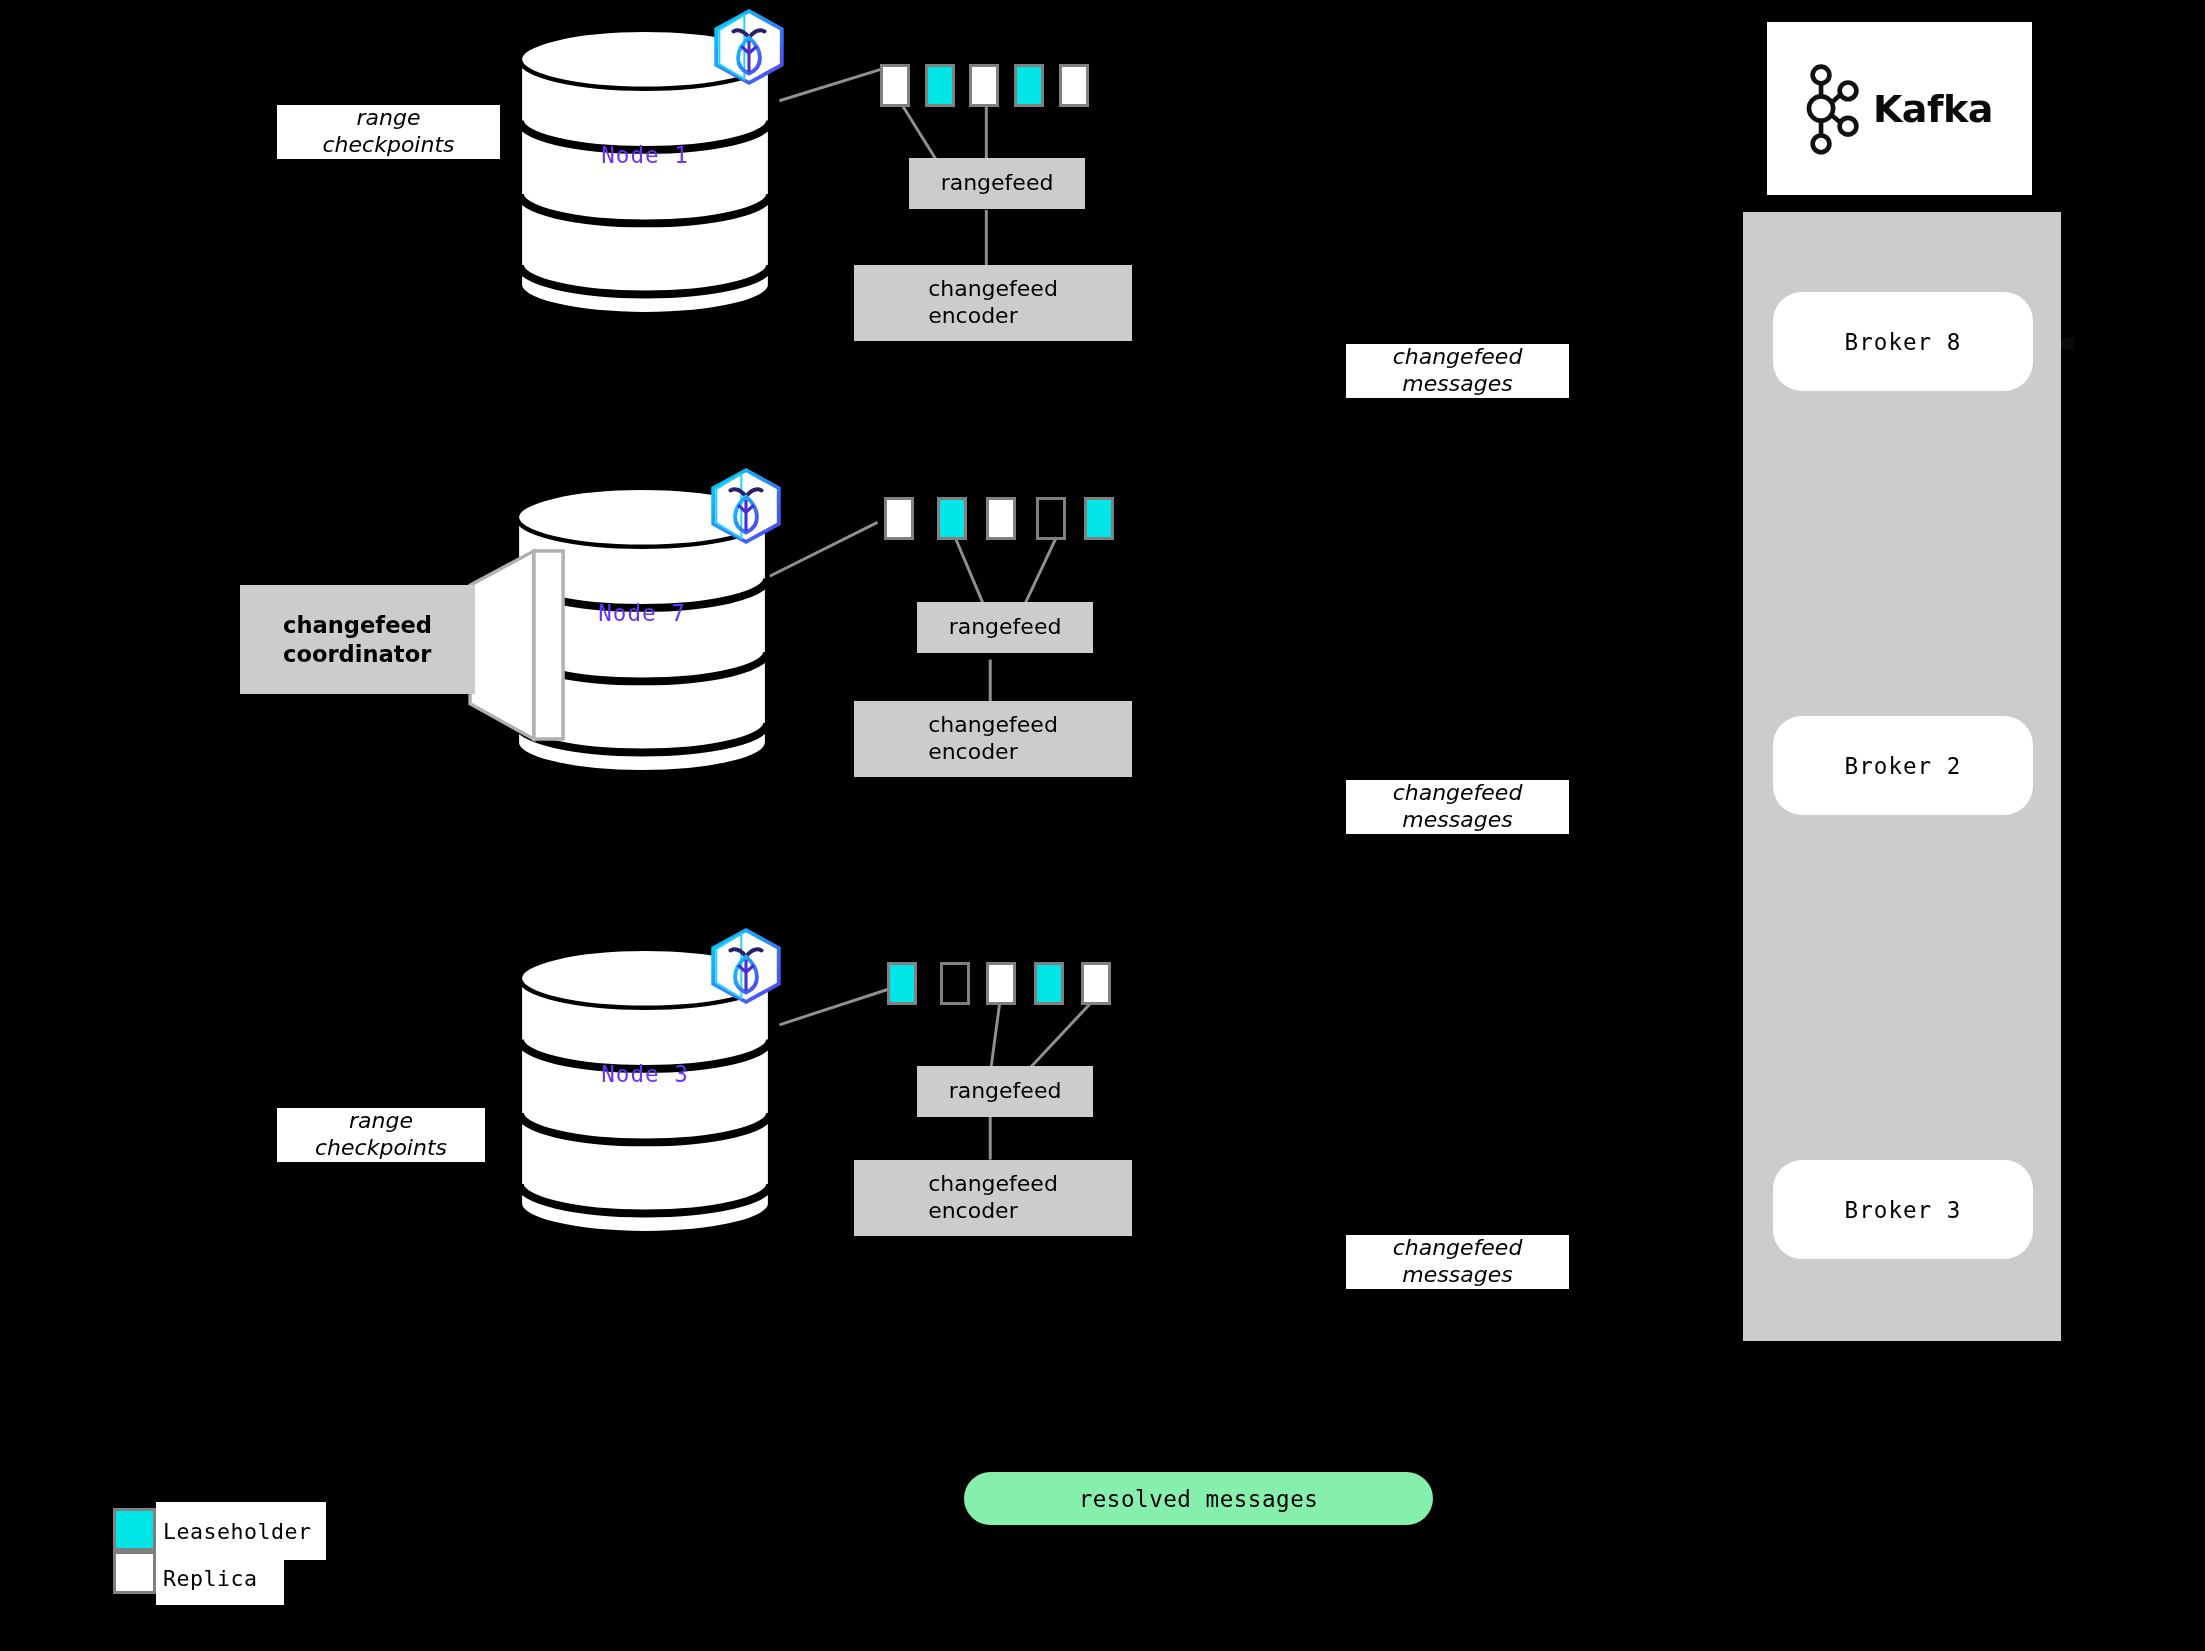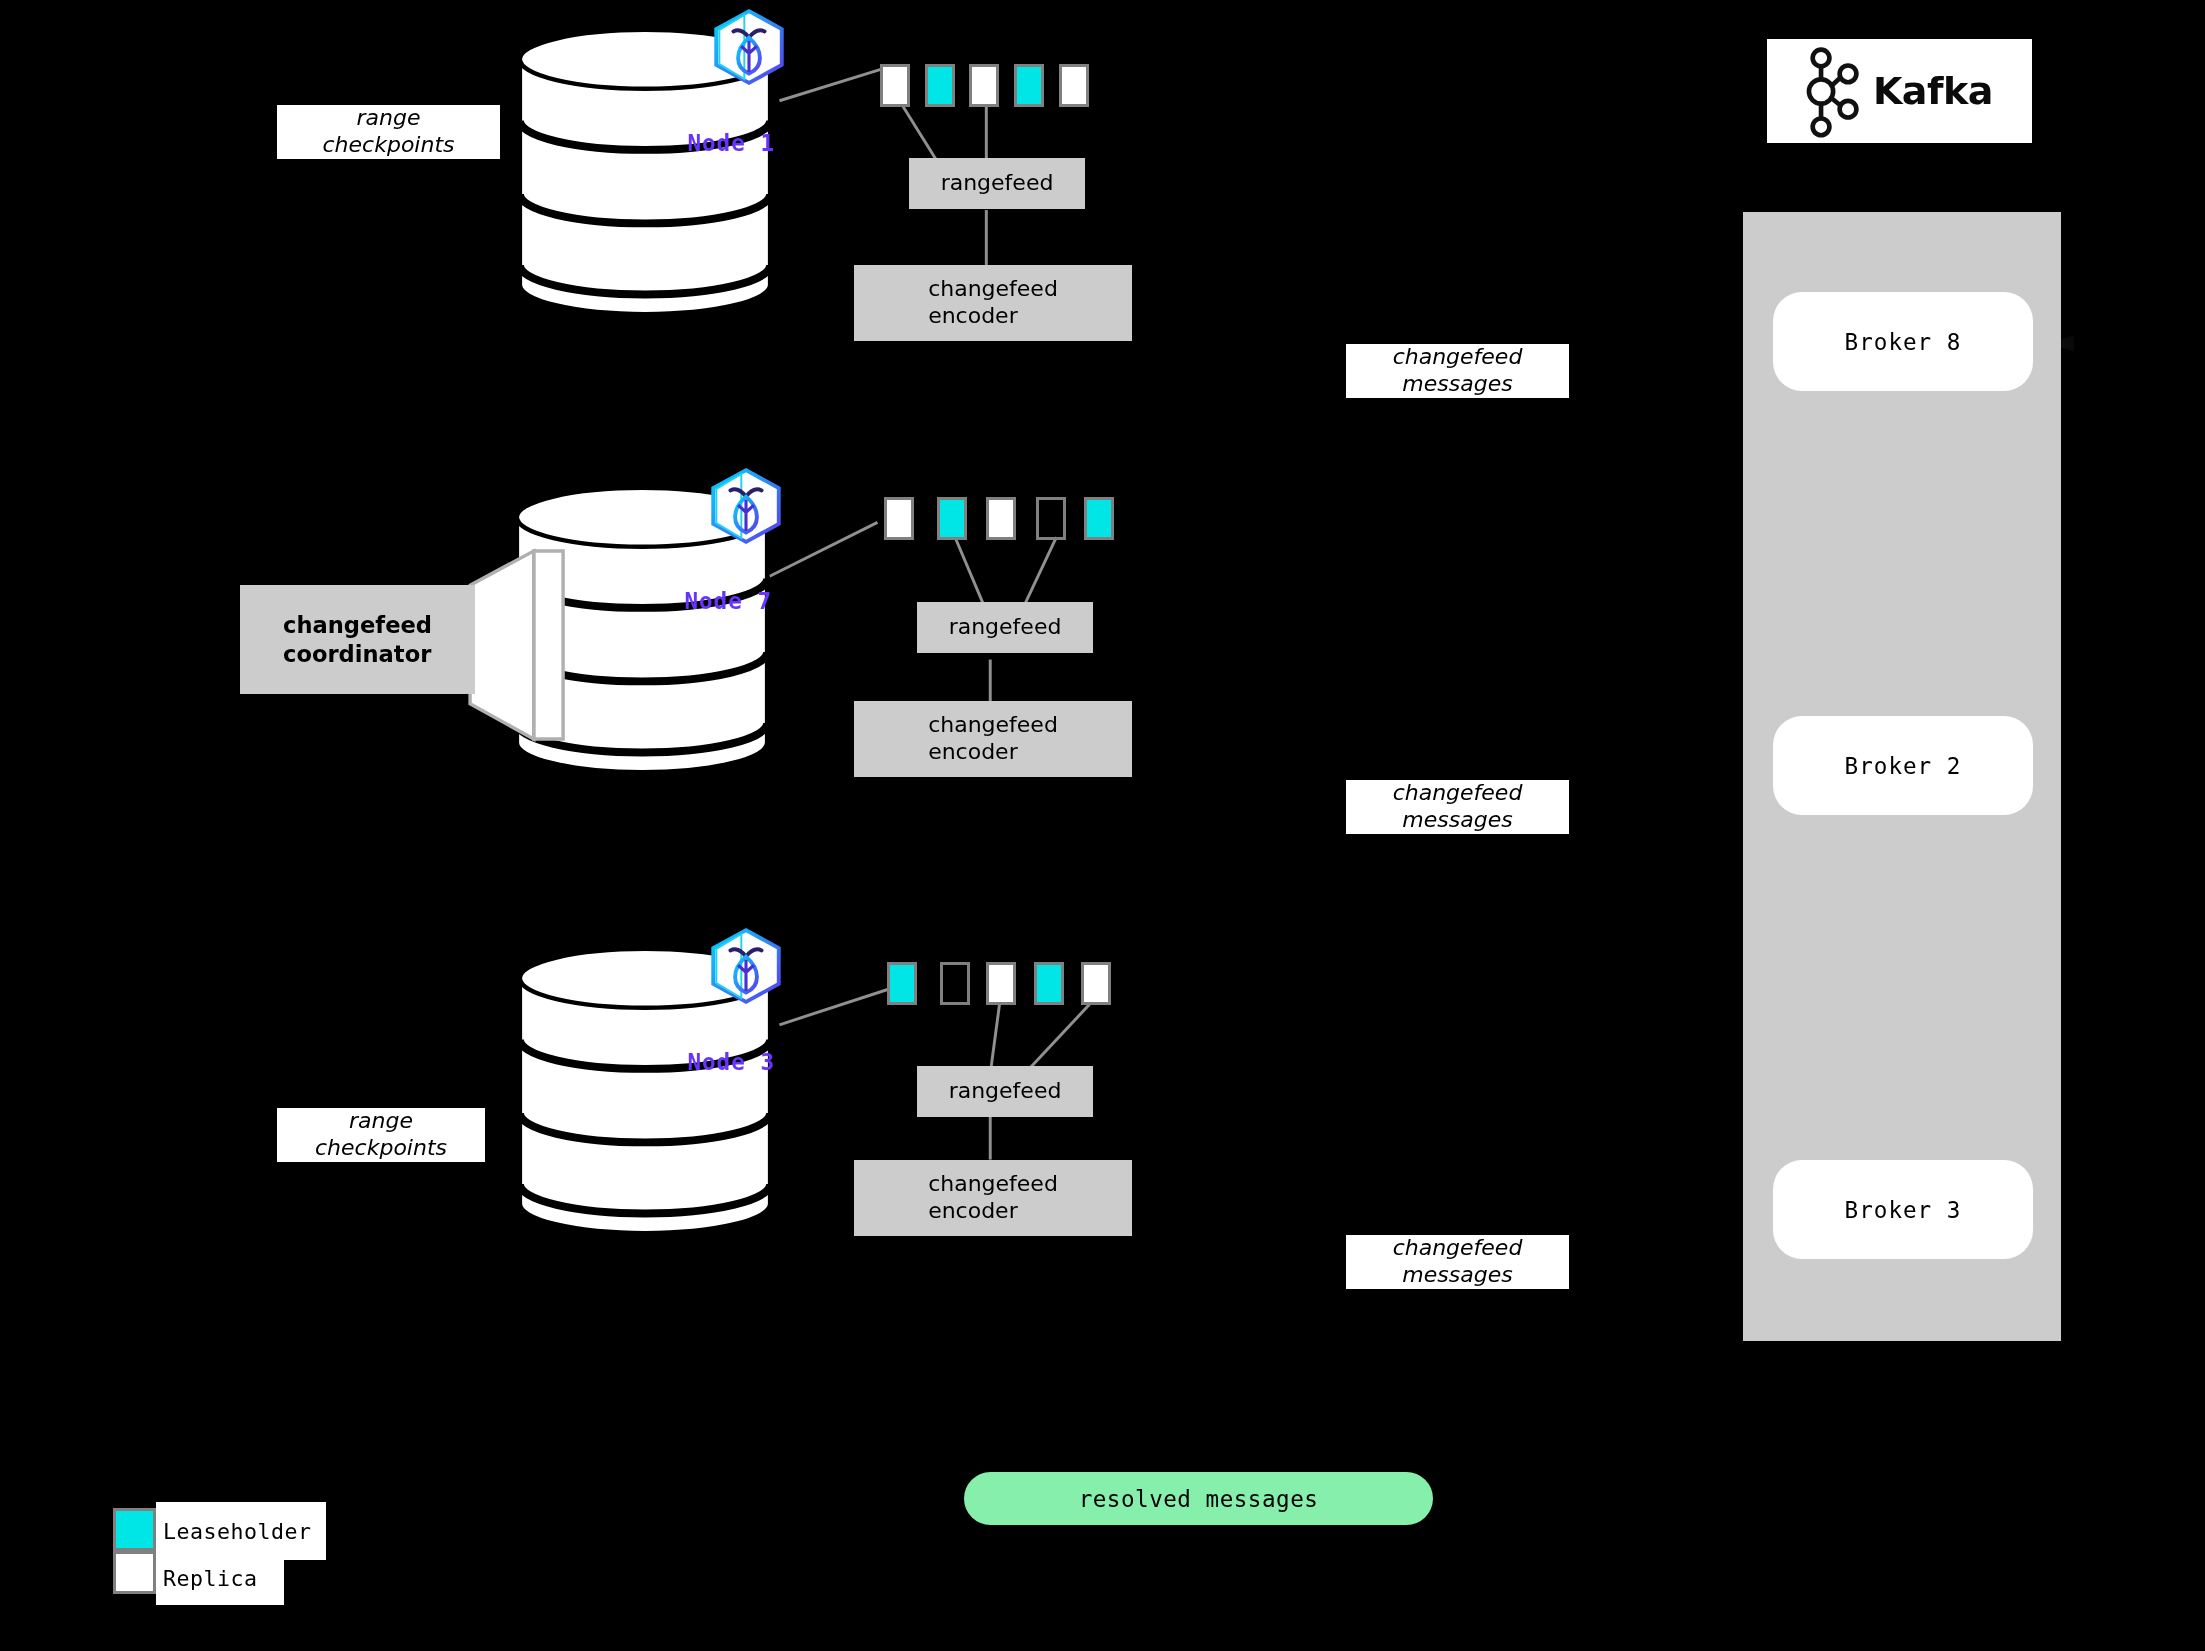--- a/index.html
+++ b/index.html
@@ -3,22 +3,22 @@
 <meta charset="utf-8">
 <style>
   html,body{margin:0;padding:0;background:#000;}
   body{width:2205px;height:1652px;position:relative;overflow:hidden;
        font-family:"DejaVu Sans Mono",monospace;}
 
   
   .cyl{position:absolute;width:260px;height:294px;}
   .cyl svg{position:absolute;left:0;top:0;width:100%;height:100%;}
   .cyl .nodelbl{
-    position:absolute;left:0;right:0;top:105px;text-align:right;
-    color:#6933ff;font-weight:bold;font-size:22.6px;letter-spacing:1px;
+    position:absolute;left:0;right:0;top:117px;text-align:center;
+    color:#6933ff;font-weight:normal;font-size:22.6px;letter-spacing:1px;
     font-family:"DejaVu Sans Mono",monospace;
   }
 
   
   .hexbadge{position:absolute;width:78px;height:78px;}
 
   
   .rangebox{position:absolute;width:30px;height:43px;
             border:3.4px solid #808080;box-sizing:border-box;}
   .r-white{background:#ffffff;}
@@ -237,21 +237,21 @@
   <div class="bg" style="width:223px;height:54px;"></div>
   <div class="txt">changefeed
 messages</div>
 </div>
 <div class="clipped" style="left:1346px;top:1235px;width:223px;height:54px;">
   <div class="bg" style="width:223px;height:54px;"></div>
   <div class="txt">changefeed
 messages</div>
 </div>
 
-<div id="kafka-logo-box" style="left:1767px;top:39px;width:265px;height:104px;">
+<div id="kafka-logo-box" style="left:1767px;top:22px;width:265px;height:173px;">
   <span style="display:inline-block;width:58px;height:93px;">
     <svg viewBox="0 0 62 100" width="58" height="93">
       <g fill="none" stroke="#111" stroke-width="5">
         <circle cx="16" cy="14" r="9"></circle>
         <circle cx="16" cy="50" r="13"></circle>
         <circle cx="16" cy="88" r="9"></circle>
         <circle cx="45" cy="31" r="9"></circle>
         <circle cx="45" cy="69" r="9"></circle>
         <path d="M16 23 V37"></path>
         <path d="M16 63 V79"></path>

